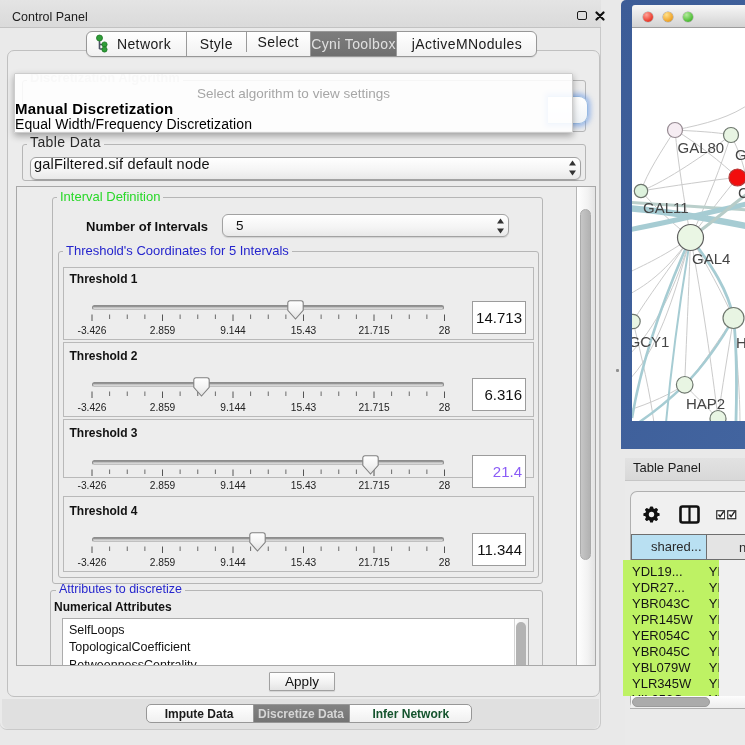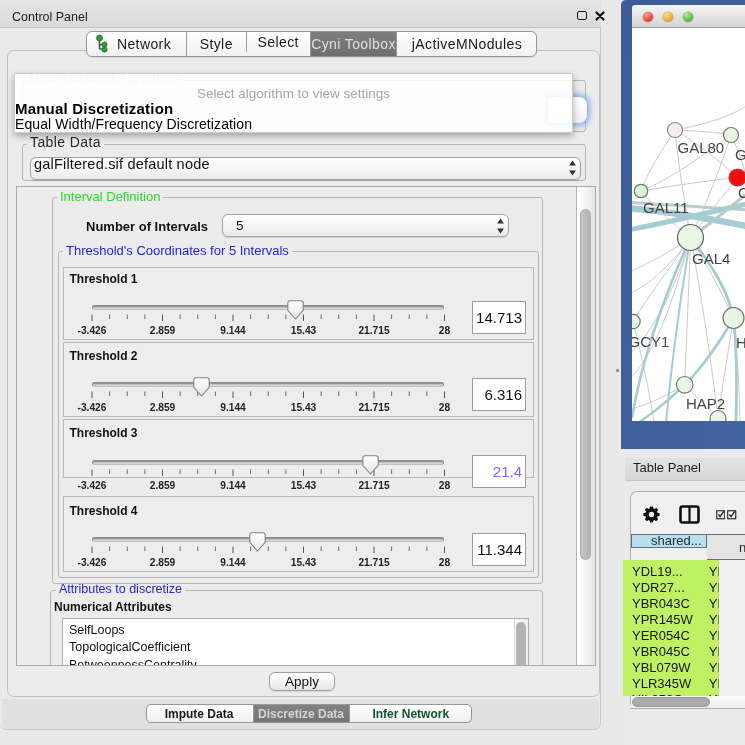--- a/index.html
+++ b/index.html
@@ -1,21 +1,21 @@
 <!DOCTYPE html>
 <html><head><meta charset="utf-8">
 <style>
 *{margin:0;padding:0;box-sizing:border-box}
 html,body{width:745px;height:745px}
 body{position:relative;font-family:"Liberation Sans",sans-serif;background:#e9e9e9;overflow:hidden}
 .a{position:absolute}
 .gb{position:absolute;border:1px solid #b6b6b6;border-radius:3px}
 .gt{position:absolute;background:#ececec;padding:0 3px;white-space:nowrap;line-height:11px}
 .cb{position:absolute;border:1px solid #a2a2a2;border-radius:6px;background:linear-gradient(#ffffff,#f4f4f4 60%,#e9e9e9);box-shadow:0 1px 1px rgba(0,0,0,.12)}
-.thlabel{position:absolute;font-size:10.2px;font-weight:bold;color:#222;white-space:nowrap;transform:translateX(-50%)}
+.thlabel{position:absolute;font-size:10.2px;font-weight:normal;color:#222;white-space:nowrap;transform:translateX(-50%)}
 </style></head><body>
 
 <div class="a" style="left:0;top:0;width:601px;height:730px;background:#eaeaea;border-radius:0 0 7px 7px;border-right:1px solid #c9c9c9;border-bottom:1px solid #c9c9c9"></div>
 <div class="a" style="left:0;top:0;width:601px;height:28px;background:linear-gradient(#e4e4e4,#dadada);border-bottom:1px solid #c2c2c2"></div>
 <div class="a" style="left:12px;top:9.5px;font-size:12.5px;color:#1c1c1c">Control Panel</div>
 <div class="a" style="left:577px;top:10.5px;width:9.5px;height:9px;border:1.6px solid #1a1a1a;border-radius:2px"></div>
 <svg class="a" style="left:594.5px;top:10.5px" width="10" height="10" viewBox="0 0 10 10">
     <path d="M1.5,1.5 L8.5,8.5 M8.5,1.5 L1.5,8.5" stroke="#111" stroke-width="2.2" stroke-linecap="round"></path>
   </svg>
 <div class="a" style="left:7px;top:50px;width:593px;height:647px;background:#ececec;border:1px solid #c0c0c0;border-radius:7px"></div>
@@ -162,21 +162,21 @@
 <div class="gt" style="left:39px;top:397px;font-size:12.5px;color:#2525cd">Attributes to discretize</div>
 <div class="a" style="left:37px;top:413px;font-size:12px;font-weight:bold;color:#111">Numerical Attributes</div>
 <div class="a" style="left:45px;top:430.5px;width:467px;height:60px;background:#fff;border:1px solid #acacac;border-bottom:none">
 <div class="a" style="left:6px;top:4px;font-size:12.5px;color:#111">SelfLoops</div>
 <div class="a" style="left:6px;top:21.5px;font-size:12.5px;color:#111">TopologicalCoefficient</div>
 <div class="a" style="left:6px;top:39px;font-size:12.5px;color:#111">BetweennessCentrality</div>
 <div class="a" style="right:0;top:0;width:14px;height:60px;background:linear-gradient(90deg,#fdfdfd,#ededed);border-left:1px solid #d5d5d5"></div>
 <div class="a" style="right:2px;top:3px;width:10px;height:57px;border-radius:5px 5px 0 0;background:#b3b3b3"></div>
 </div>
 </div>
-<div class="a" style="left:269px;top:672px;width:66px;height:19px;border:1px solid #a0a0a0;border-radius:6px;background:linear-gradient(#ffffff,#f2f2f2 55%,#e4e4e4);box-shadow:0 1px 1px rgba(0,0,0,.1);text-align:center;font-size:13.5px;color:#111;line-height:17px">Apply</div>
+<div class="a" style="left:269px;top:672px;width:66px;height:19px;border:1px solid #a0a0a0;border-radius:1px;background:linear-gradient(#ffffff,#f2f2f2 55%,#e4e4e4);box-shadow:0 1px 1px rgba(0,0,0,.1);text-align:center;font-size:13.5px;color:#111;line-height:17px">Apply</div>
 <div class="a" style="left:145.5px;top:704px;width:326.5px;height:19px;border:1px solid #979797;border-radius:5px;background:linear-gradient(#ffffff,#f0f0f0);"></div>
 <div class="a" style="left:145.5px;top:705px;width:107.0px;height:17px;border-radius:5px 0 0 5px;display:flex;align-items:center;justify-content:center;font-size:12px;font-weight:bold;color:#1a1a1a;white-space:nowrap">Impute Data</div>
 <div class="a" style="left:252.5px;top:705px;width:96.0px;height:17px;background:linear-gradient(#828282,#747474);border-left:1px solid #9a9a9a;display:flex;align-items:center;justify-content:center;font-size:12px;font-weight:bold;color:#d6d6d6;white-space:nowrap">Discretize Data</div>
 <div class="a" style="left:348.5px;top:705px;width:123.5px;height:17px;border-left:1px solid #9a9a9a;border-radius:0 5px 5px 0;display:flex;align-items:center;justify-content:center;font-size:12px;font-weight:bold;color:#14532d;white-space:nowrap">Infer Network</div>
 <div class="a" style="left:14px;top:73px;width:559px;height:60px;background:rgba(255,255,255,.88);border:1px solid #cdcdcd;border-radius:1px;box-shadow:0 3px 7px rgba(0,0,0,.32)"></div>
 <div class="a" style="left:14px;top:86px;width:559px;text-align:center;font-size:13.5px;color:#a6a6a6">Select algorithm to view settings</div>
 <div class="a" style="left:15px;top:100px;font-size:15px;letter-spacing:0.2px;font-weight:bold;color:#000">Manual Discretization</div>
 <div class="a" style="left:15px;top:115.5px;font-size:14px;letter-spacing:0.1px;color:#000">Equal Width/Frequency Discretization</div>
 <div class="a" style="left:615.5px;top:368.5px;width:3px;height:3px;background:#8f8f8f;border-radius:1px"></div>
 <div class="a" style="left:620.5px;top:0;width:124.5px;height:449px;background:linear-gradient(110deg,#3c5c97,#42649f);border-radius:5px 0 0 0"></div>
@@ -267,21 +267,21 @@
 <path d="M10.5,2 V17" stroke="#111" stroke-width="2.2"></path>
   </svg>
 <svg class="a" style="left:715.5px;top:510px" width="9.5" height="9.5" viewBox="0 0 10 10">
 <rect x="0.8" y="0.8" width="8.4" height="8.4" fill="#fff" stroke="#222" stroke-width="1.2"></rect>
 <path d="M2.6,4.8 L4.3,7.0 L8.2,1.4" stroke="#222" stroke-width="1.5" fill="none"></path>
   </svg>
 <svg class="a" style="left:727px;top:510px" width="9.5" height="9.5" viewBox="0 0 10 10">
 <rect x="0.8" y="0.8" width="8.4" height="8.4" fill="#fff" stroke="#222" stroke-width="1.2"></rect>
 <path d="M2.6,4.8 L4.3,7.0 L8.2,1.4" stroke="#222" stroke-width="1.5" fill="none"></path>
   </svg>
-<div class="a" style="left:631.3px;top:533.5px;width:76px;height:14px;background:#b9e0f2;border:1px solid #6e6e6e;display:flex;align-items:center;justify-content:center;padding-left:14px;font-size:13px;color:#2a2a2a">shared...</div>
+<div class="a" style="left:631.3px;top:533.5px;width:76px;height:26px;background:#b9e0f2;border:1px solid #6e6e6e;display:flex;align-items:center;justify-content:center;padding-left:14px;font-size:13px;color:#2a2a2a">shared...</div>
 <div class="a" style="left:707.3px;top:533.5px;width:78px;height:26px;background:#e4e4e4;border:1px solid #6e6e6e;border-left:none"></div>
 <div class="a" style="left:739px;top:540px;font-size:13px;color:#2a2a2a">na...</div>
 <div class="a" style="left:623px;top:559.5px;width:96px;height:136.5px;background:#bef264;overflow:hidden">
 <div class="a" style="left:9px;top:4.0px;font-size:13px;color:#151515">YDL19...</div>
 <div class="a" style="left:85.8px;top:4.0px;font-size:13px;color:#151515;white-space:nowrap">YDL1...</div>
 <div class="a" style="left:9px;top:20.0px;font-size:13px;color:#151515">YDR27...</div>
 <div class="a" style="left:85.8px;top:20.0px;font-size:13px;color:#151515;white-space:nowrap">YDR2...</div>
 <div class="a" style="left:9px;top:36.0px;font-size:13px;color:#151515">YBR043C</div>
 <div class="a" style="left:85.8px;top:36.0px;font-size:13px;color:#151515;white-space:nowrap">YBR0...</div>
 <div class="a" style="left:9px;top:52.0px;font-size:13px;color:#151515">YPR145W</div>

